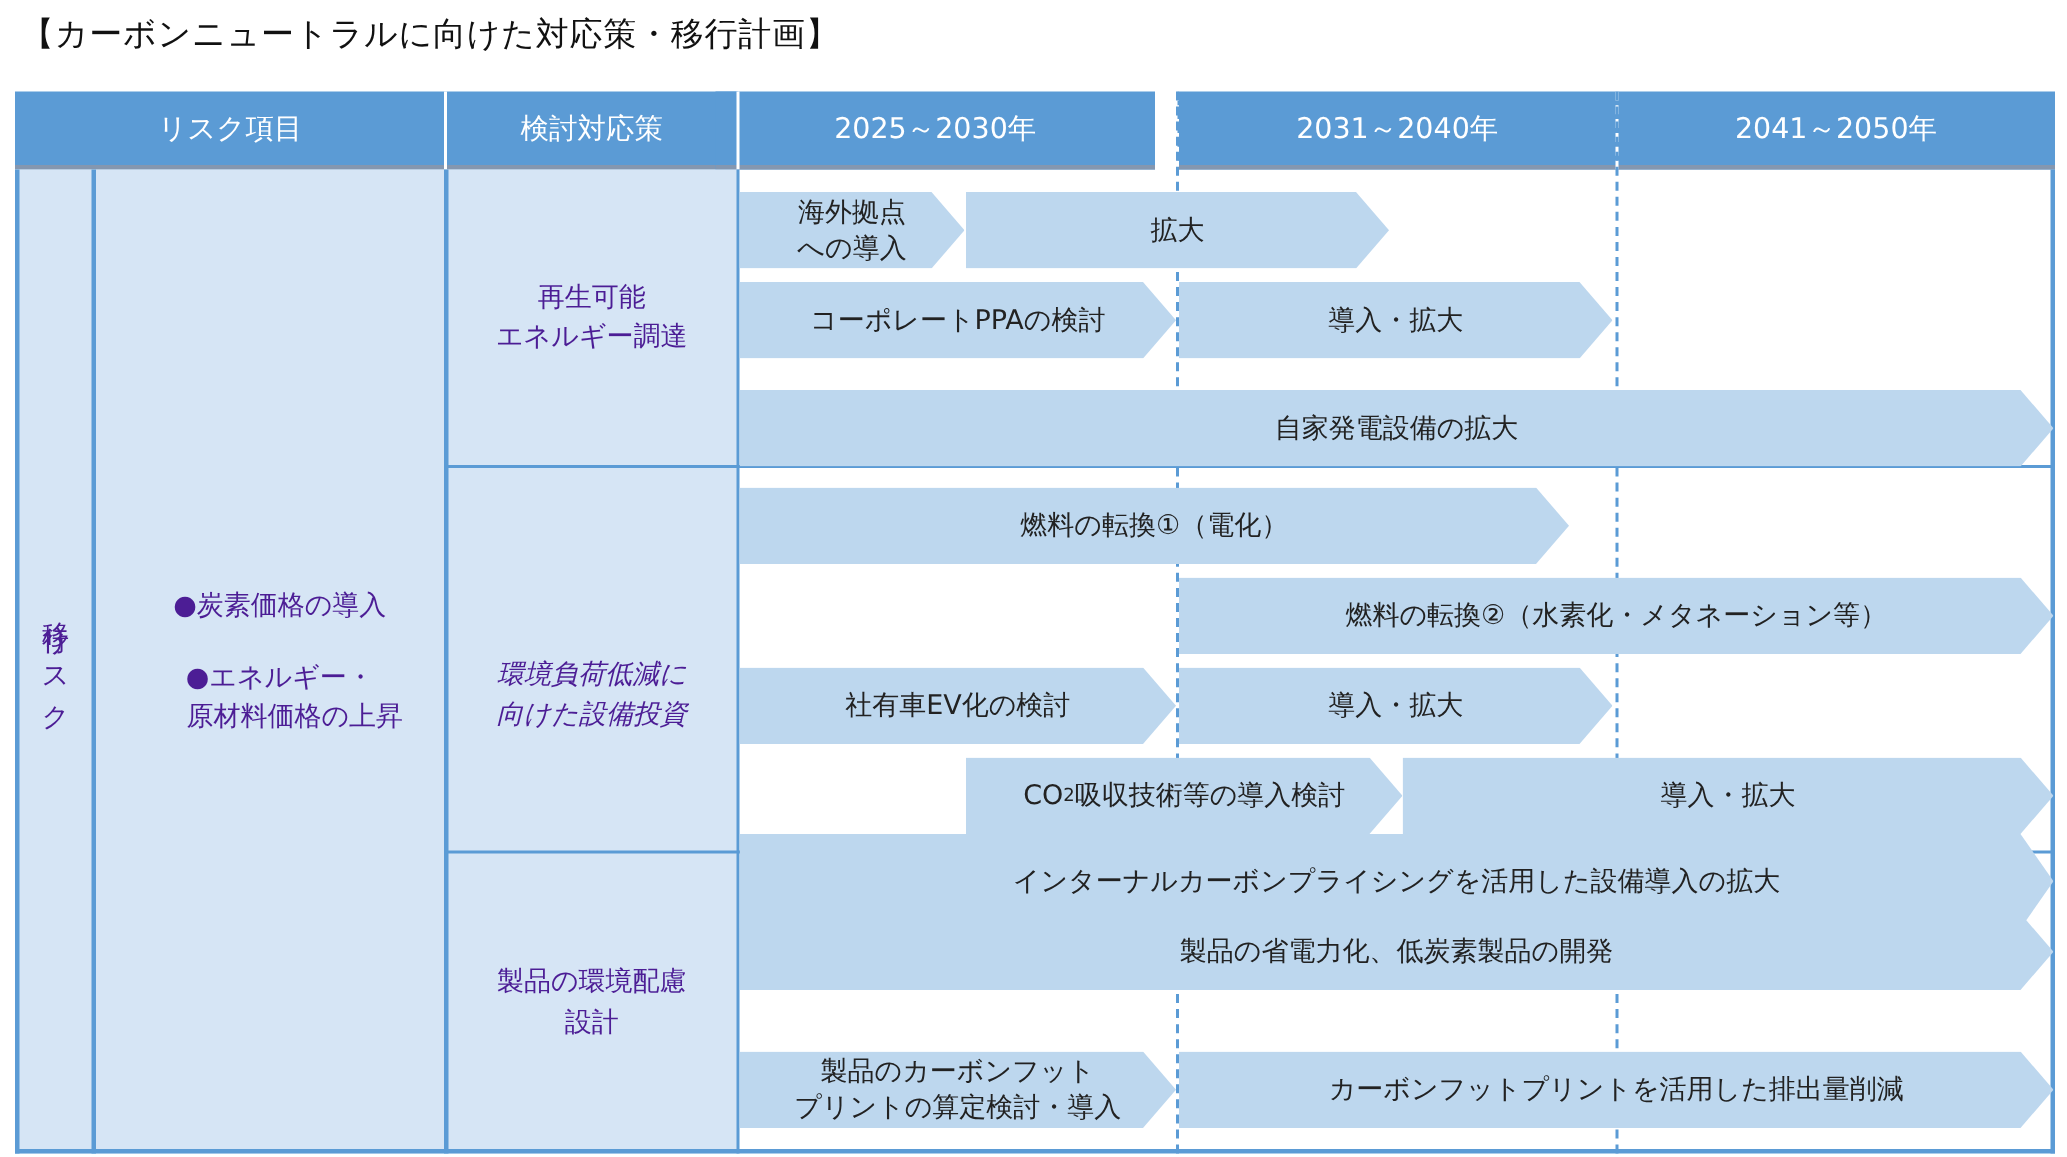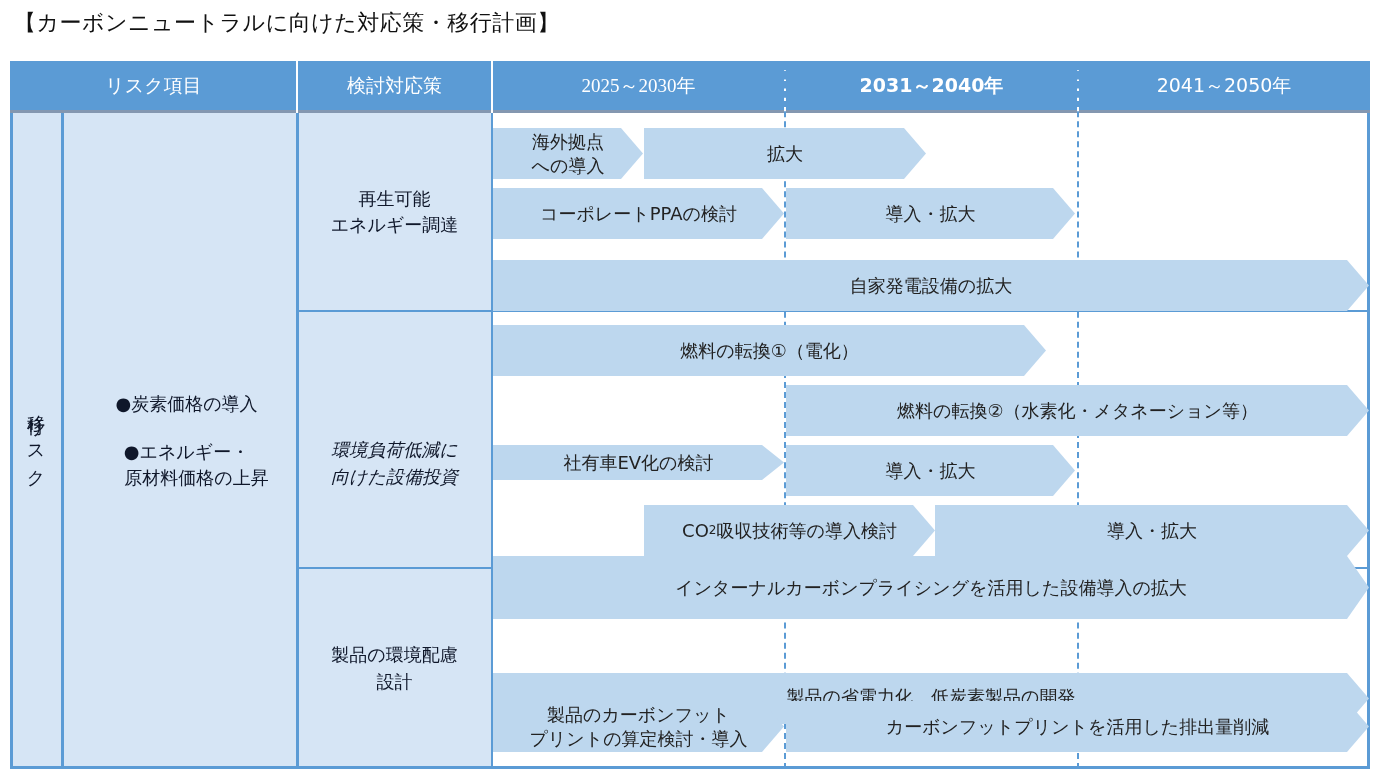--- a/index.html
+++ b/index.html
@@ -4,38 +4,38 @@
 <style>
   html,body{margin:0;padding:0;background:#ffffff;}
   body{width:1378px;height:771px;position:relative;overflow:hidden;
        font-family:"DejaVu Sans","Liberation Sans",sans-serif;color:#222;}
   .title{position:absolute;left:14px;top:8px;font-size:22px;color:#111;letter-spacing:0.5px;}
   .table{position:absolute;left:10px;top:61px;width:1360px;height:708px;}
   .hdr{position:absolute;top:0;height:52px;background:#5b9bd5;color:#fff;font-size:19px;
        display:flex;align-items:center;justify-content:center;border-bottom:3px solid #8497b0;box-sizing:border-box;}
   .vline{position:absolute;background:#5b9bd5;}
   .cell{position:absolute;background:#d6e5f5;display:flex;align-items:center;justify-content:center;
-        font-size:18px;color:#0f172a;text-align:center;line-height:1.45;}
+        font-size:18px;color:#4c1d95;text-align:center;line-height:1.45;}
   .dash{position:absolute;top:0;width:0;border-left:2px dashed #5b9bd5;}
   .hline{position:absolute;height:2px;background:#5b9bd5;}
   .bar{position:absolute;display:flex;align-items:center;justify-content:center;
        background:#bdd7ee;font-size:18px;color:#222;text-align:center;line-height:1.3;}
   .arrow{clip-path:polygon(0 0,calc(100% - 22px) 0,100% 50%,calc(100% - 22px) 100%,0 100%);}
 </style>
 </head>
 <body>
 
 <div class="title">【カーボンニュートラルに向けた対応策・移行計画】</div>
 
 <div class="table">
 
   <div class="hdr" style="left:0;width:287px;">リスク項目</div>
   <div class="hdr" style="left:287px;width:195px;">検討対応策</div>
-  <div class="hdr" style="left:482px;width:293px;font-family:Liberation Serif, serif;">2025～2030年</div>
-  <div class="hdr" style="left:775px;width:293px;font-weight:bold;">2031～2040年</div>
+  <div class="hdr" style="left:467px;width:293px;">2025～2030年</div>
+  <div class="hdr" style="left:775px;width:293px;">2031～2040年</div>
   <div class="hdr" style="left:1068px;width:292px;">2041～2050年</div>
   <div class="vline" style="left:286px;top:0;width:2px;height:52px;background:#fff;"></div>
   <div class="vline" style="left:481px;top:0;width:2px;height:52px;background:#fff;"></div>
   <div class="vline" style="left:774px;top:0;width:0;height:52px;border-left:2px dashed #fff;background:none;"></div>
   <div class="vline" style="left:1067px;top:0;width:0;height:52px;border-left:2px dashed #fff;background:none;"></div>
 
   <div class="cell" style="left:0;top:52px;width:52px;height:656px;writing-mode:vertical-rl;letter-spacing:4px;">移行リスク</div>
   <div class="cell" style="left:52px;top:52px;width:235px;height:656px;flex-direction:column;align-items:center;padding-left:14px;box-sizing:border-box;text-align:left;">
     <div style="margin-bottom:22px;">●炭素価格の導入</div>
     <div>●エネルギー・</div>
@@ -69,29 +69,29 @@
     <div>海外拠点</div>
     <div>への導入</div>
   </div>
   <div class="bar arrow" style="left:634px;top:67px;width:282px;height:51px;">拡大</div>
   <div class="bar arrow" style="left:483px;top:127px;width:291px;height:51px;">コーポレートPPAの検討</div>
   <div class="bar arrow" style="left:776px;top:127px;width:289px;height:51px;">導入・拡大</div>
   <div class="bar arrow" style="left:483px;top:199px;width:876px;height:51px;">自家発電設備の拡大</div>
 
   <div class="bar arrow" style="left:483px;top:264px;width:553px;height:51px;">燃料の転換①（電化）</div>
   <div class="bar arrow" style="left:776px;top:324px;width:583px;height:51px;">燃料の転換②（水素化・メタネーション等）</div>
-  <div class="bar arrow" style="left:483px;top:384px;width:291px;height:35px;">社有車EV化の検討</div>
+  <div class="bar arrow" style="left:483px;top:384px;width:291px;height:51px;">社有車EV化の検討</div>
   <div class="bar arrow" style="left:776px;top:384px;width:289px;height:51px;">導入・拡大</div>
   <div class="bar arrow" style="left:634px;top:444px;width:291px;height:51px;">
     <span>CO</span>
       <sub style="font-size:12px;">2</sub>
       <span>吸収技術等の導入検討</span>
   </div>
   <div class="bar arrow" style="left:925px;top:444px;width:434px;height:51px;">導入・拡大</div>
 
   <div class="bar arrow" style="left:483px;top:495px;width:876px;height:63px;">インターナルカーボンプライシングを活用した設備導入の拡大</div>
-  <div class="bar arrow" style="left:483px;top:612px;width:876px;height:51px;font-family:Liberation Mono, monospace;">製品の省電力化、低炭素製品の開発</div>
+  <div class="bar arrow" style="left:483px;top:548px;width:876px;height:51px;">製品の省電力化、低炭素製品の開発</div>
   <div class="bar arrow" style="left:483px;top:640px;width:291px;height:51px;flex-direction:column;">
     <div>製品のカーボンフット</div>
     <div>プリントの算定検討・導入</div>
   </div>
   <div class="bar arrow" style="left:776px;top:640px;width:583px;height:51px;">カーボンフットプリントを活用した排出量削減</div>
 </div>
 
 </body></html>

